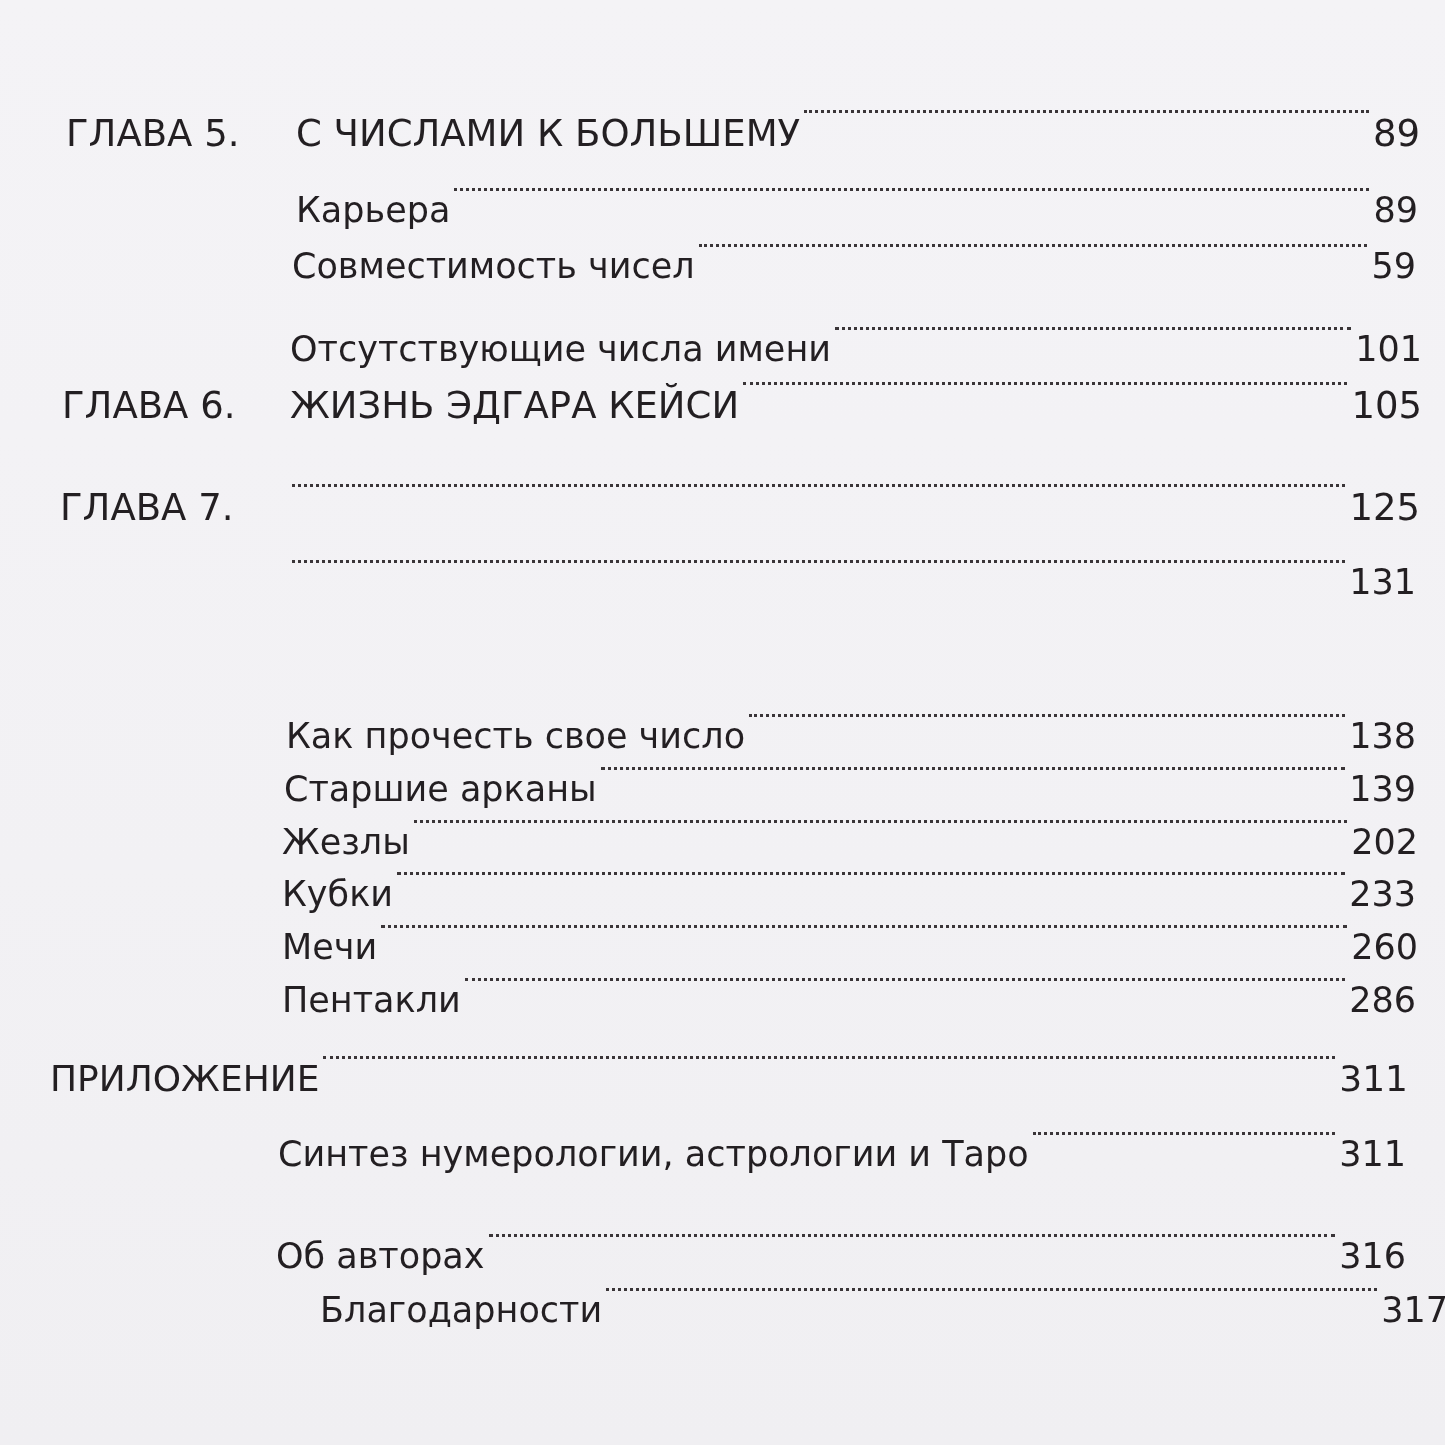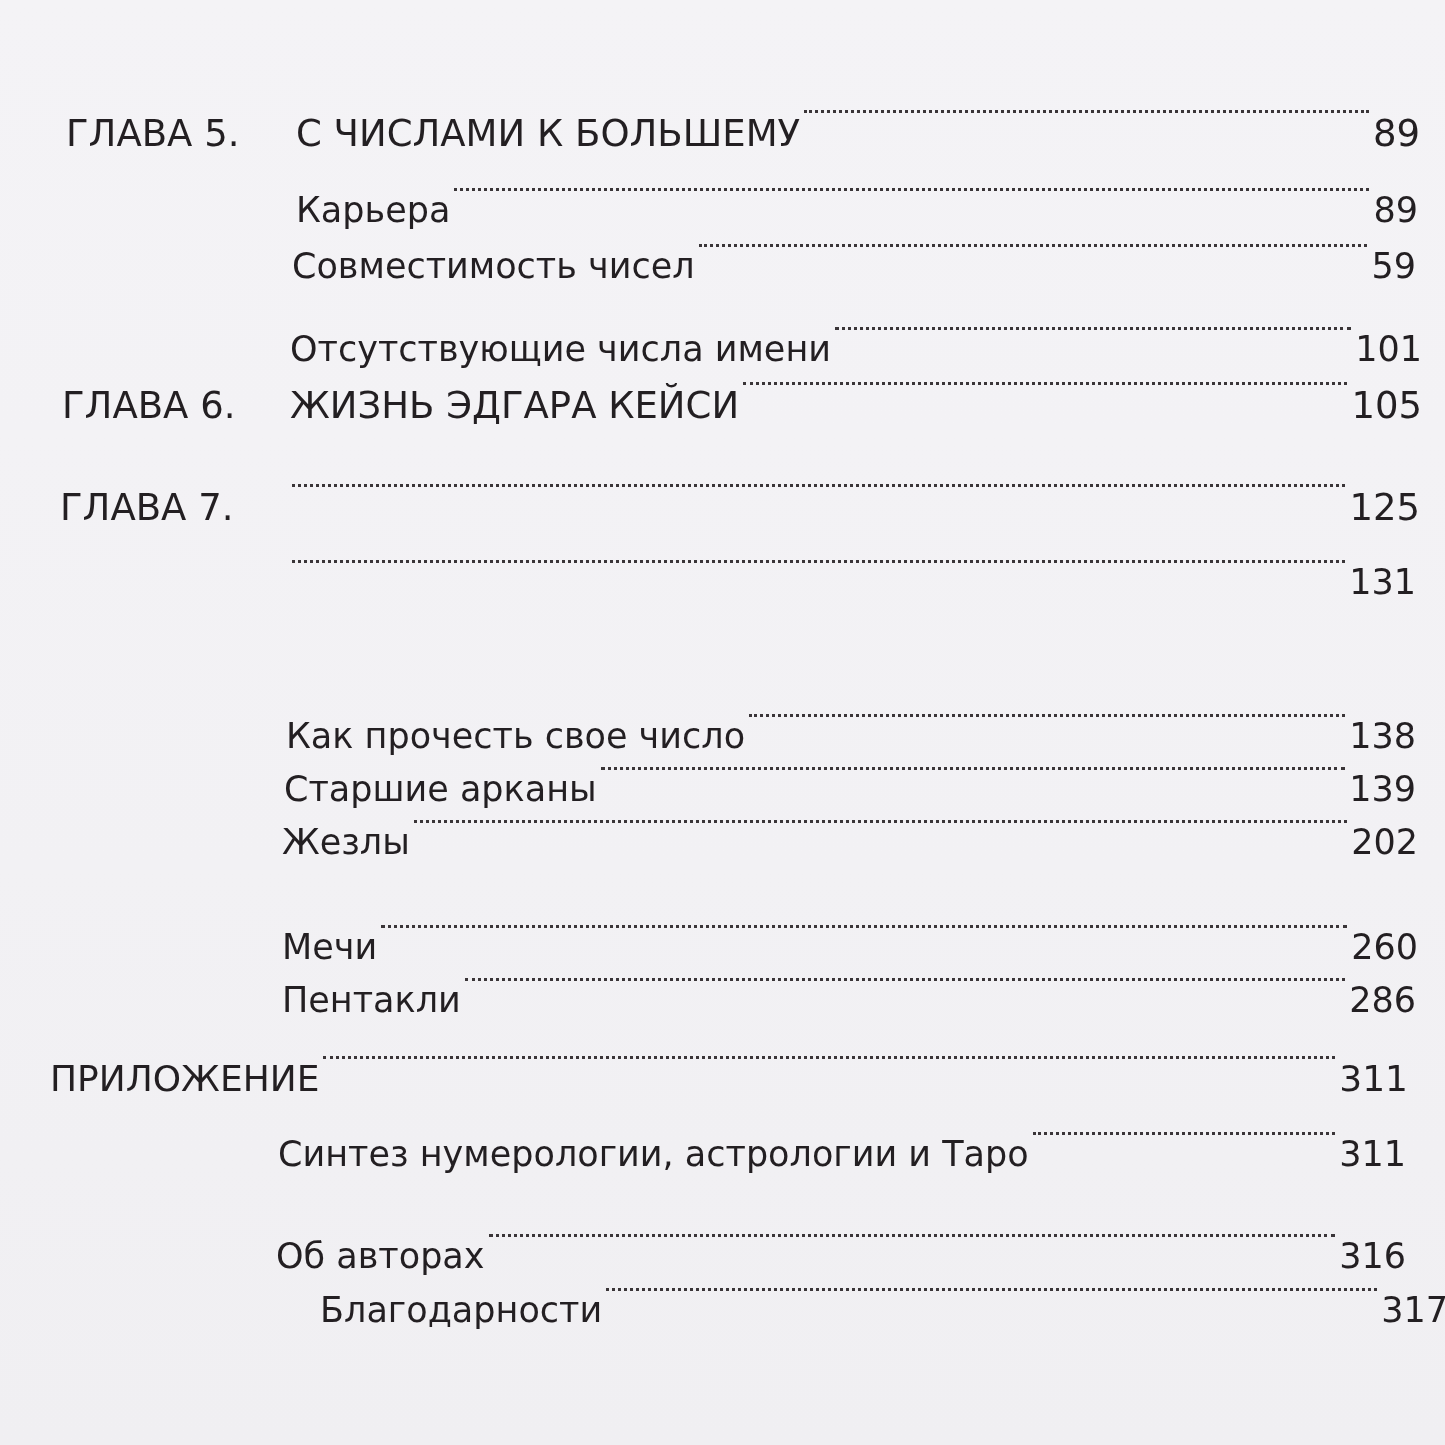--- a/index.html
+++ b/index.html
@@ -87,20 +87,25 @@
   <div class="row sub" style="left:284px; top:769px; width:1132px;">
     <span class="label">Старшие арканы</span>
     <span class="leader"></span>
     <span class="page-no">139</span>
   </div>
   <div class="row sub" style="left:282px; top:822px; width:1136px;">
     <span class="label">Жезлы</span>
     <span class="leader"></span>
     <span class="page-no">202</span>
   </div>
+  <div class="row sub" style="left:282px; top:874px; width:1134px;">
+    <span class="label">Кубки</span>
+    <span class="leader"></span>
+    <span class="page-no">233</span>
+  </div>
   <div class="row sub" style="left:282px; top:927px; width:1136px;">
     <span class="label">Мечи</span>
     <span class="leader"></span>
     <span class="page-no">260</span>
   </div>
   <div class="row sub" style="left:282px; top:980px; width:1134px;">
     <span class="label">Пентакли</span>
     <span class="leader"></span>
     <span class="page-no">286</span>
   </div>

